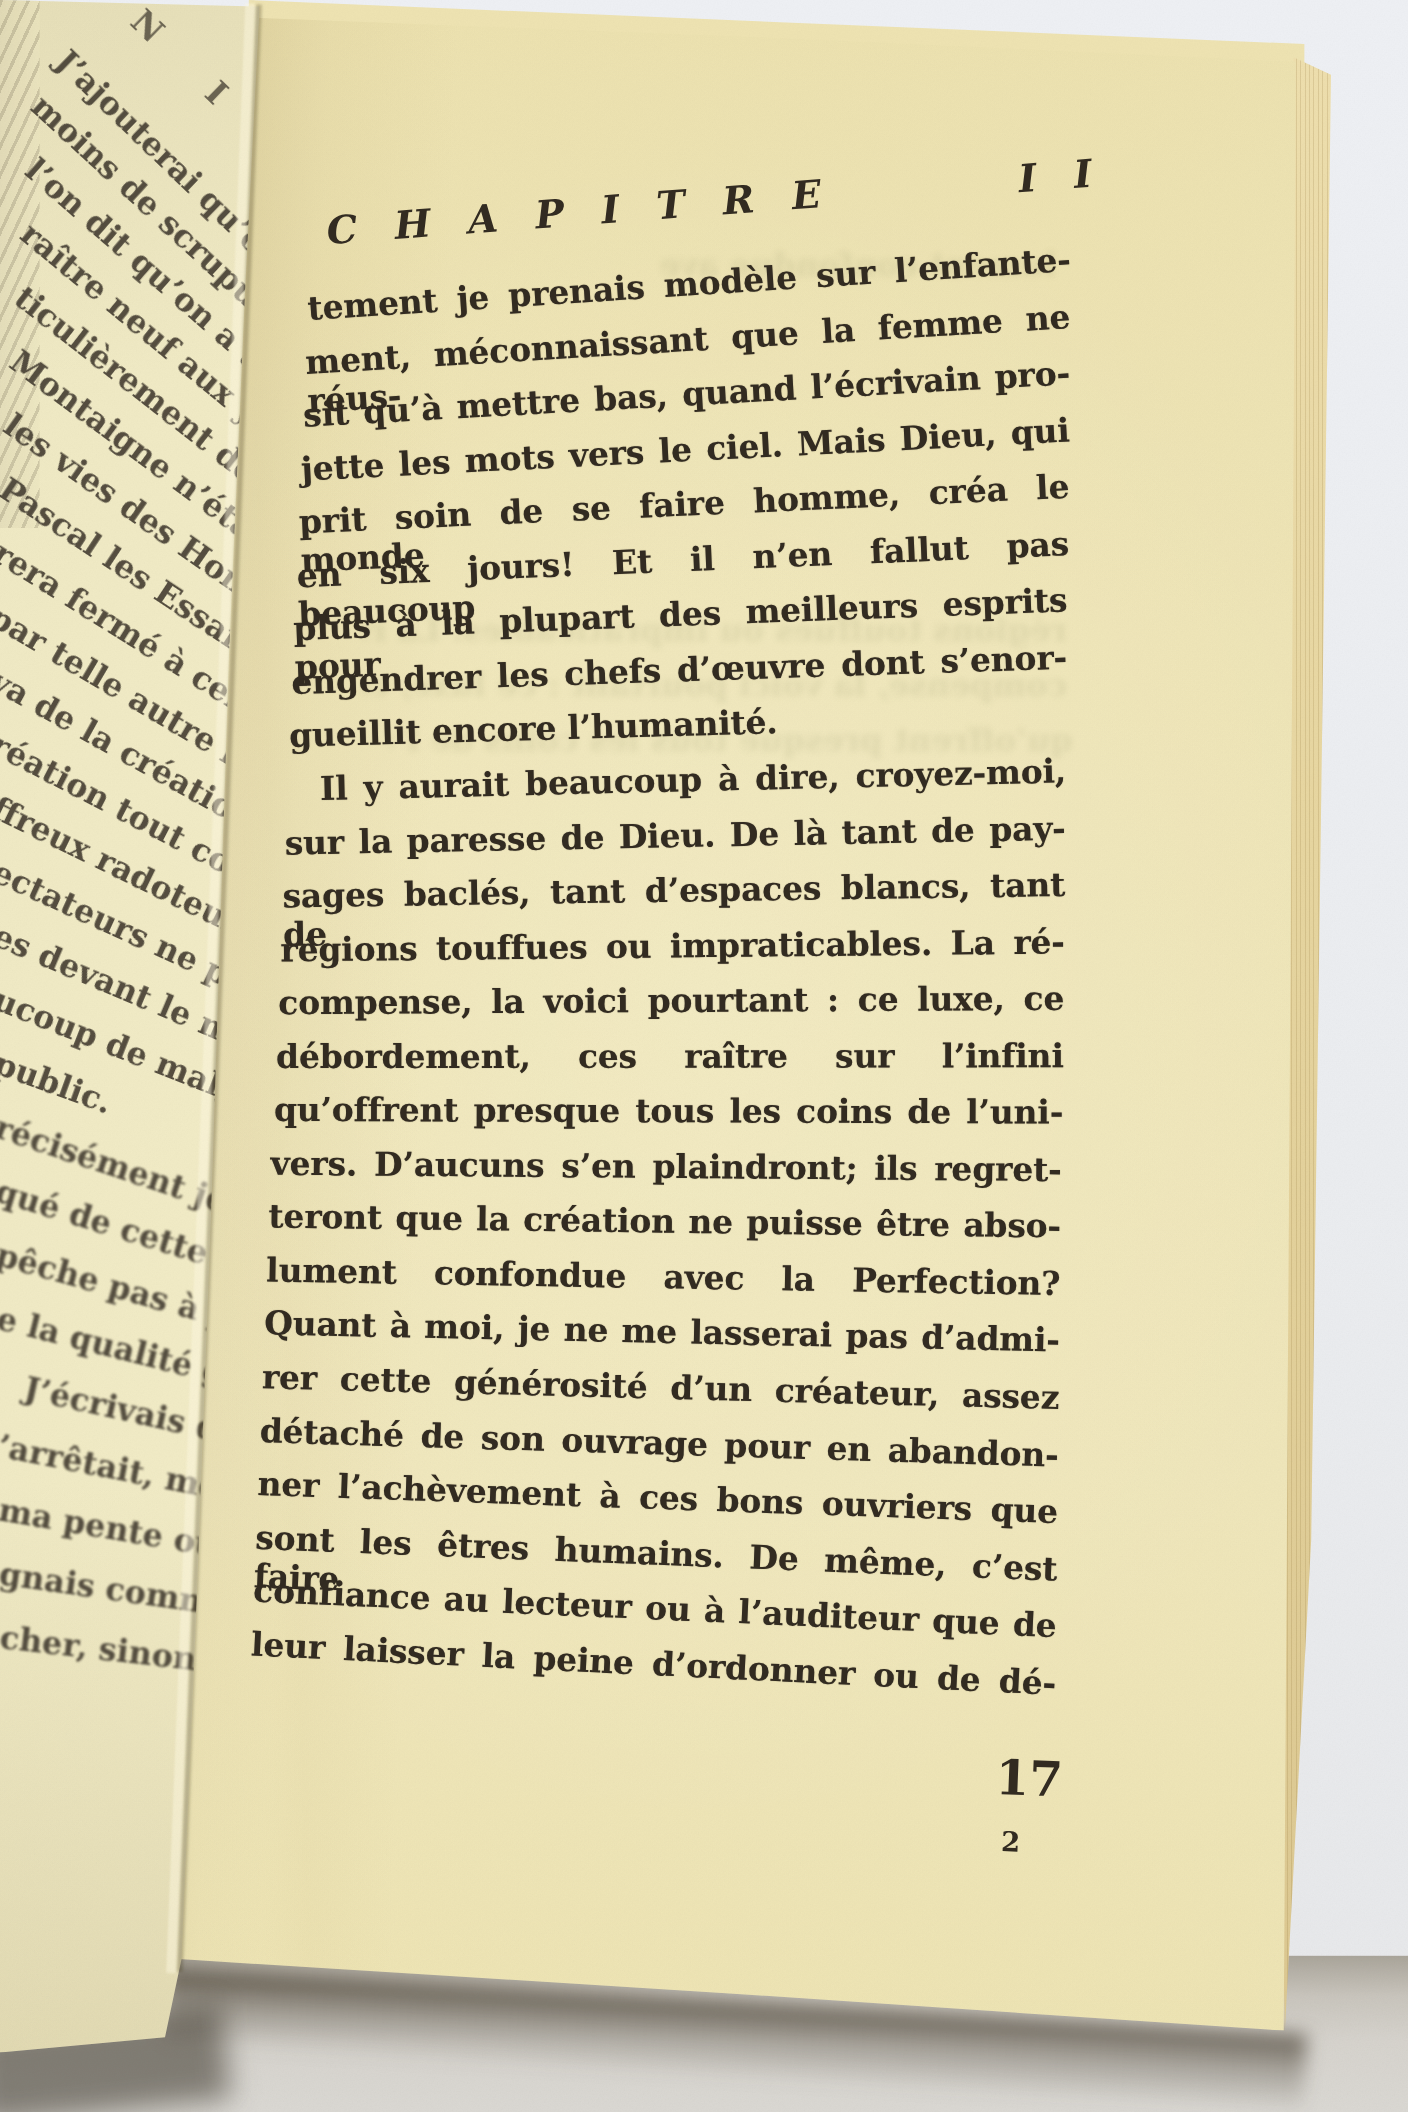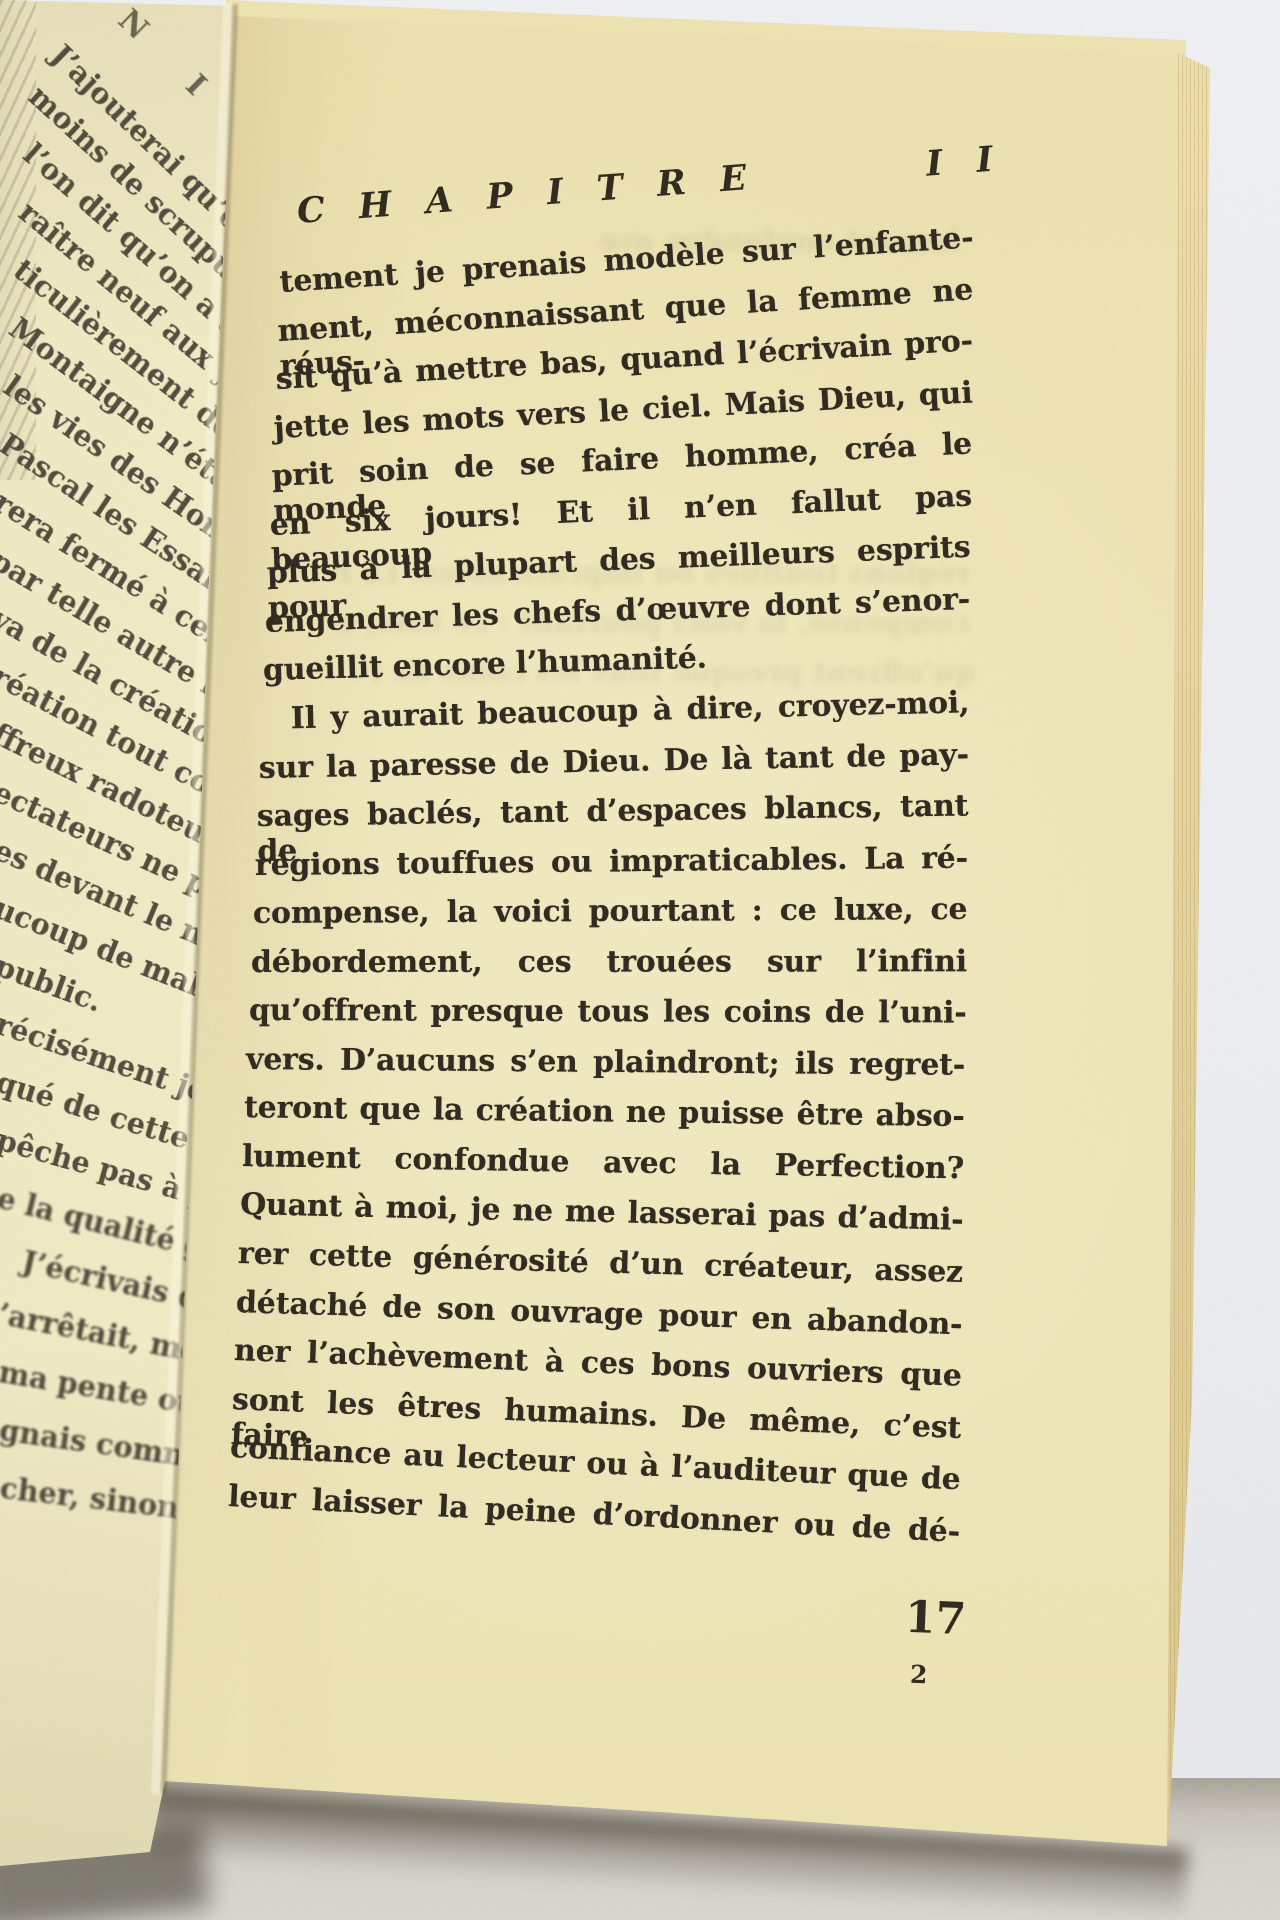--- a/index.html
+++ b/index.html
@@ -109,21 +109,21 @@
         <div class="bline" style="top: 458.2px; left: 271.6px; width: 701px; transform: rotate(-2.66deg);">prit soin de se faire homme, créa le monde</div>
         <div class="bline" style="top: 506.75px; left: 269.5px; width: 702.5px; transform: rotate(-2.4deg);">en six jours! Et il n’en fallut pas beaucoup</div>
         <div class="bline" style="top: 555.3px; left: 267.4px; width: 704px; transform: rotate(-2.14deg);">plus à la plupart des meilleurs esprits pour</div>
         <div class="bline" style="top: 603.85px; left: 265.3px; width: 705.5px; transform: rotate(-1.88deg);">engendrer les chefs d’œuvre dont s’enor-</div>
         <div class="bline nojust" style="top: 652.4px; left: 263.2px; width: 707px; transform: rotate(-1.62deg);">gueillit encore l’humanité.</div>
         <div class="bline indent" style="top: 700.95px; left: 261.1px; width: 708.5px; transform: rotate(-1.36deg);">Il y aurait beaucoup à dire, croyez-moi,</div>
         <div class="bline" style="top: 749.5px; left: 259px; width: 710px; transform: rotate(-1.1deg);">sur la paresse de Dieu. De là tant de pay-</div>
         <div class="bline" style="top: 798.05px; left: 256.9px; width: 711.5px; transform: rotate(-0.84deg);">sages baclés, tant d’espaces blancs, tant de</div>
         <div class="bline" style="top: 846.6px; left: 254.8px; width: 713px; transform: rotate(-0.58deg);">régions touffues ou impraticables. La ré-</div>
         <div class="bline" style="top: 895.15px; left: 252.7px; width: 714.5px; transform: rotate(-0.32deg);">compense, la voici pourtant : ce luxe, ce</div>
-        <div class="bline" style="top: 943.7px; left: 250.6px; width: 716px; transform: rotate(-0.06deg);">débordement, ces trouées sur l’infini</div>
+        <div class="bline" style="top: 943.7px; left: 250.6px; width: 716px; transform: rotate(-0.06deg);">débordement, ces raître sur l’infini</div>
         <div class="bline" style="top: 992.25px; left: 248.5px; width: 717.5px; transform: rotate(0.2deg);">qu’offrent presque tous les coins de l’uni-</div>
         <div class="bline" style="top: 1040.8px; left: 246.4px; width: 719px; transform: rotate(0.46deg);">vers. D’aucuns s’en plaindront; ils regret-</div>
         <div class="bline" style="top: 1089.35px; left: 244.3px; width: 720.5px; transform: rotate(0.72deg);">teront que la création ne puisse être abso-</div>
         <div class="bline" style="top: 1137.9px; left: 242.2px; width: 722px; transform: rotate(0.98deg);">lument confondue avec la Perfection?</div>
         <div class="bline" style="top: 1186.45px; left: 240.1px; width: 723.5px; transform: rotate(1.24deg);">Quant à moi, je ne me lasserai pas d’admi-</div>
         <div class="bline" style="top: 1235px; left: 238px; width: 725px; transform: rotate(1.5deg);">rer cette générosité d’un créateur, assez</div>
         <div class="bline" style="top: 1283.55px; left: 235.9px; width: 726.5px; transform: rotate(1.76deg);">détaché de son ouvrage pour en abandon-</div>
         <div class="bline" style="top: 1332.1px; left: 233.8px; width: 728px; transform: rotate(2.02deg);">ner l’achèvement à ces bons ouvriers que</div>
         <div class="bline" style="top: 1380.65px; left: 231.7px; width: 729.5px; transform: rotate(2.28deg);">sont les êtres humains. De même, c’est faire</div>
         <div class="bline" style="top: 1429.2px; left: 229.6px; width: 731px; transform: rotate(2.54deg);">confiance au lecteur ou à l’auditeur que de</div>

